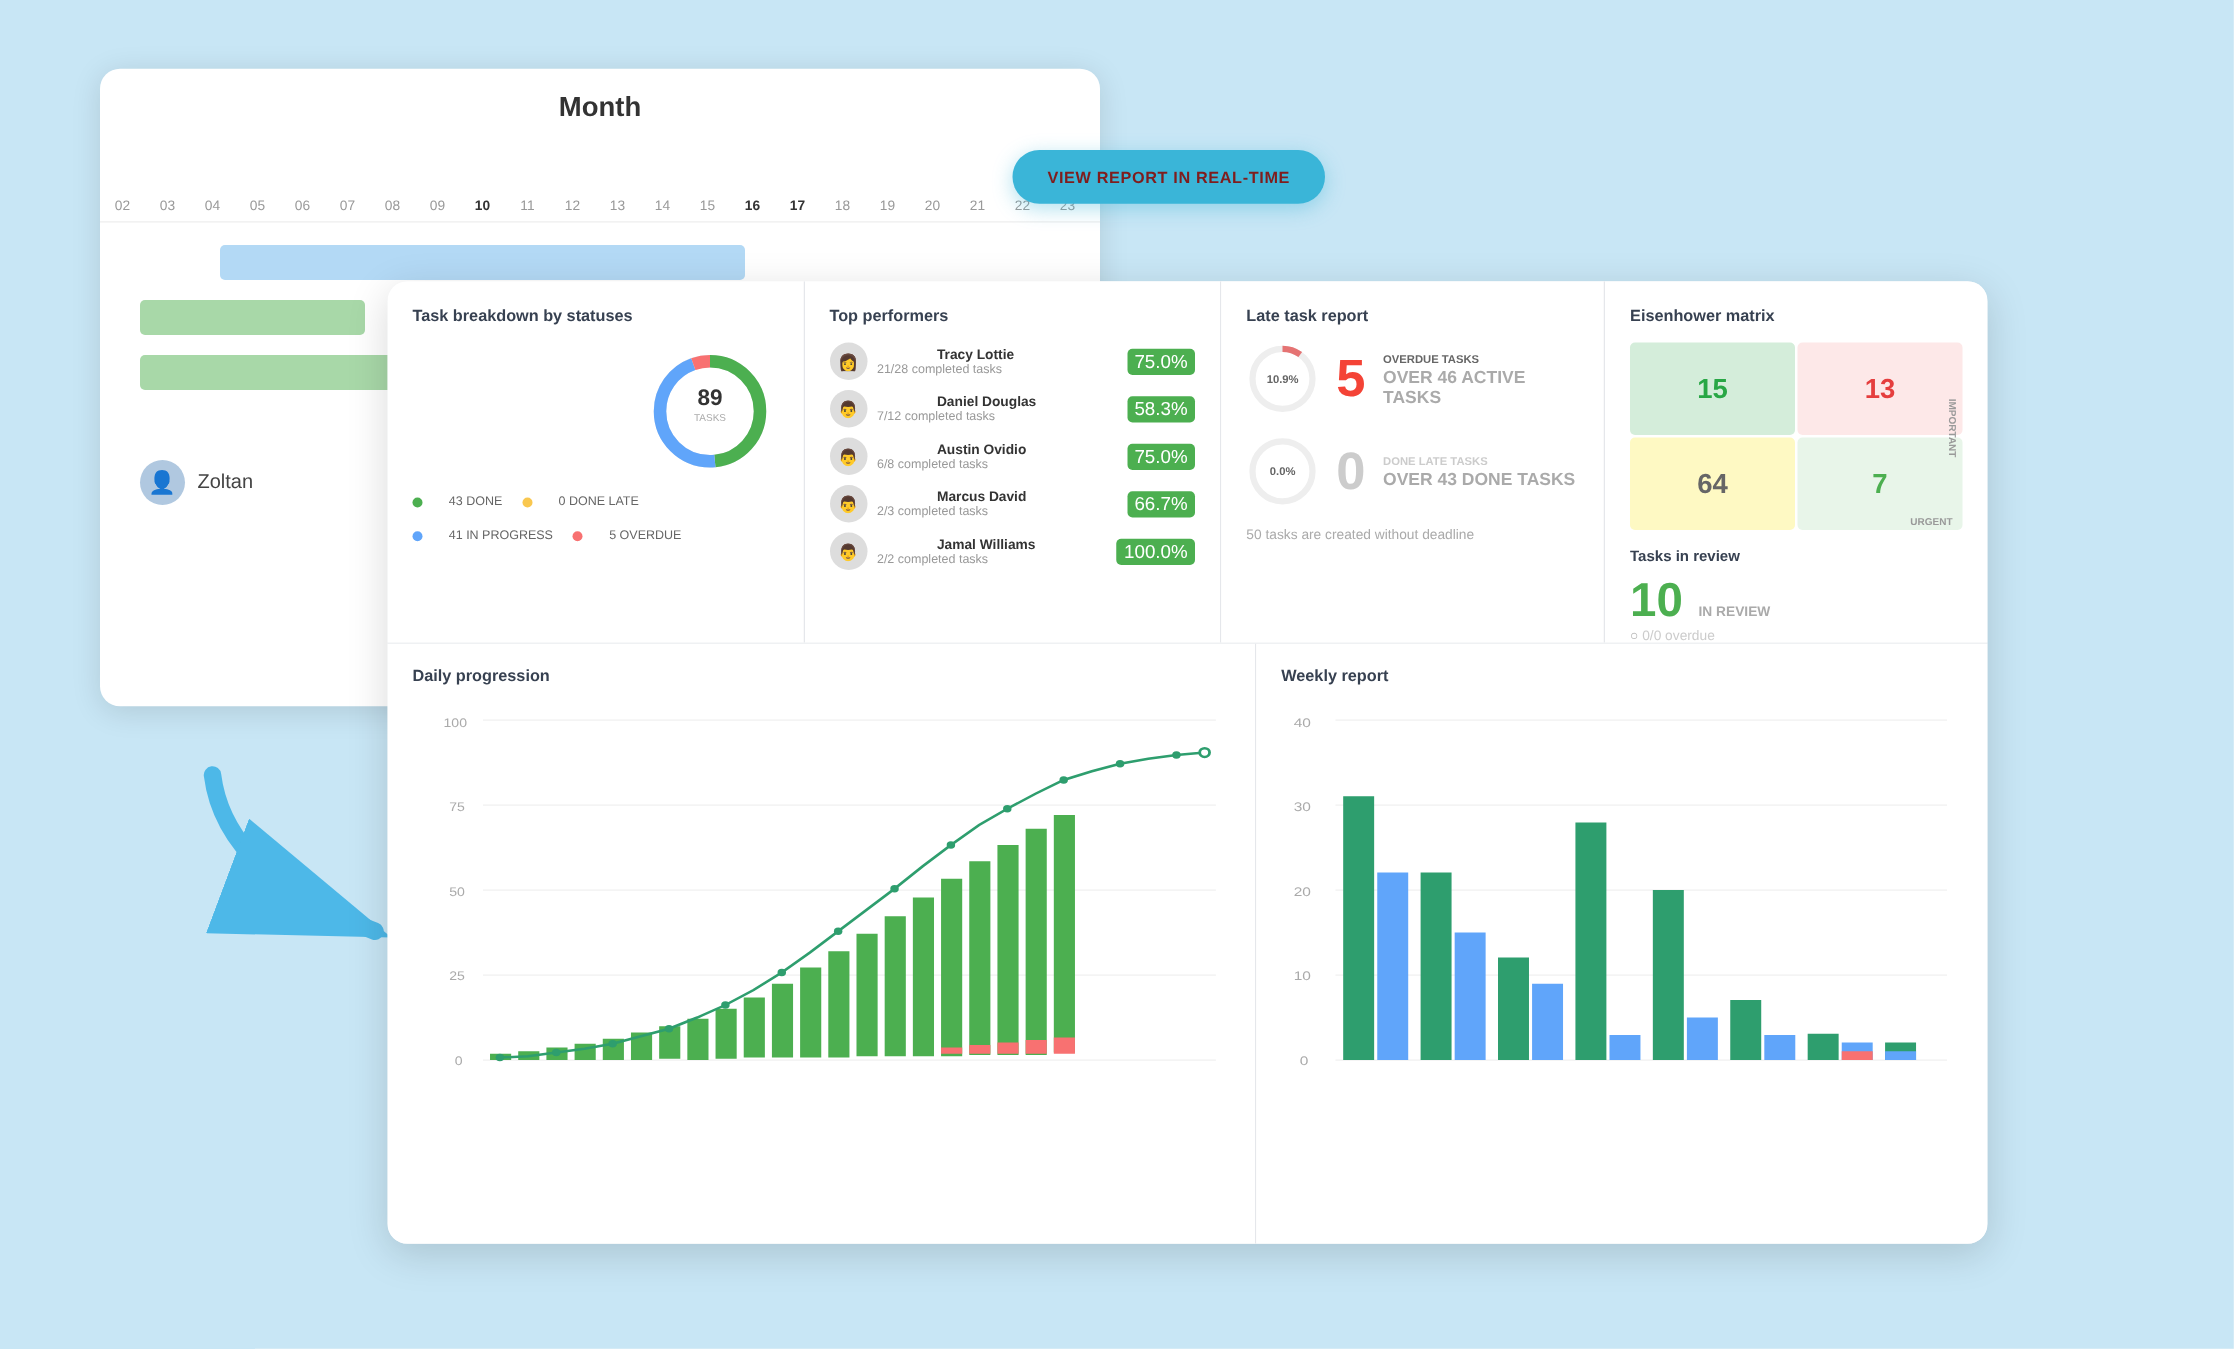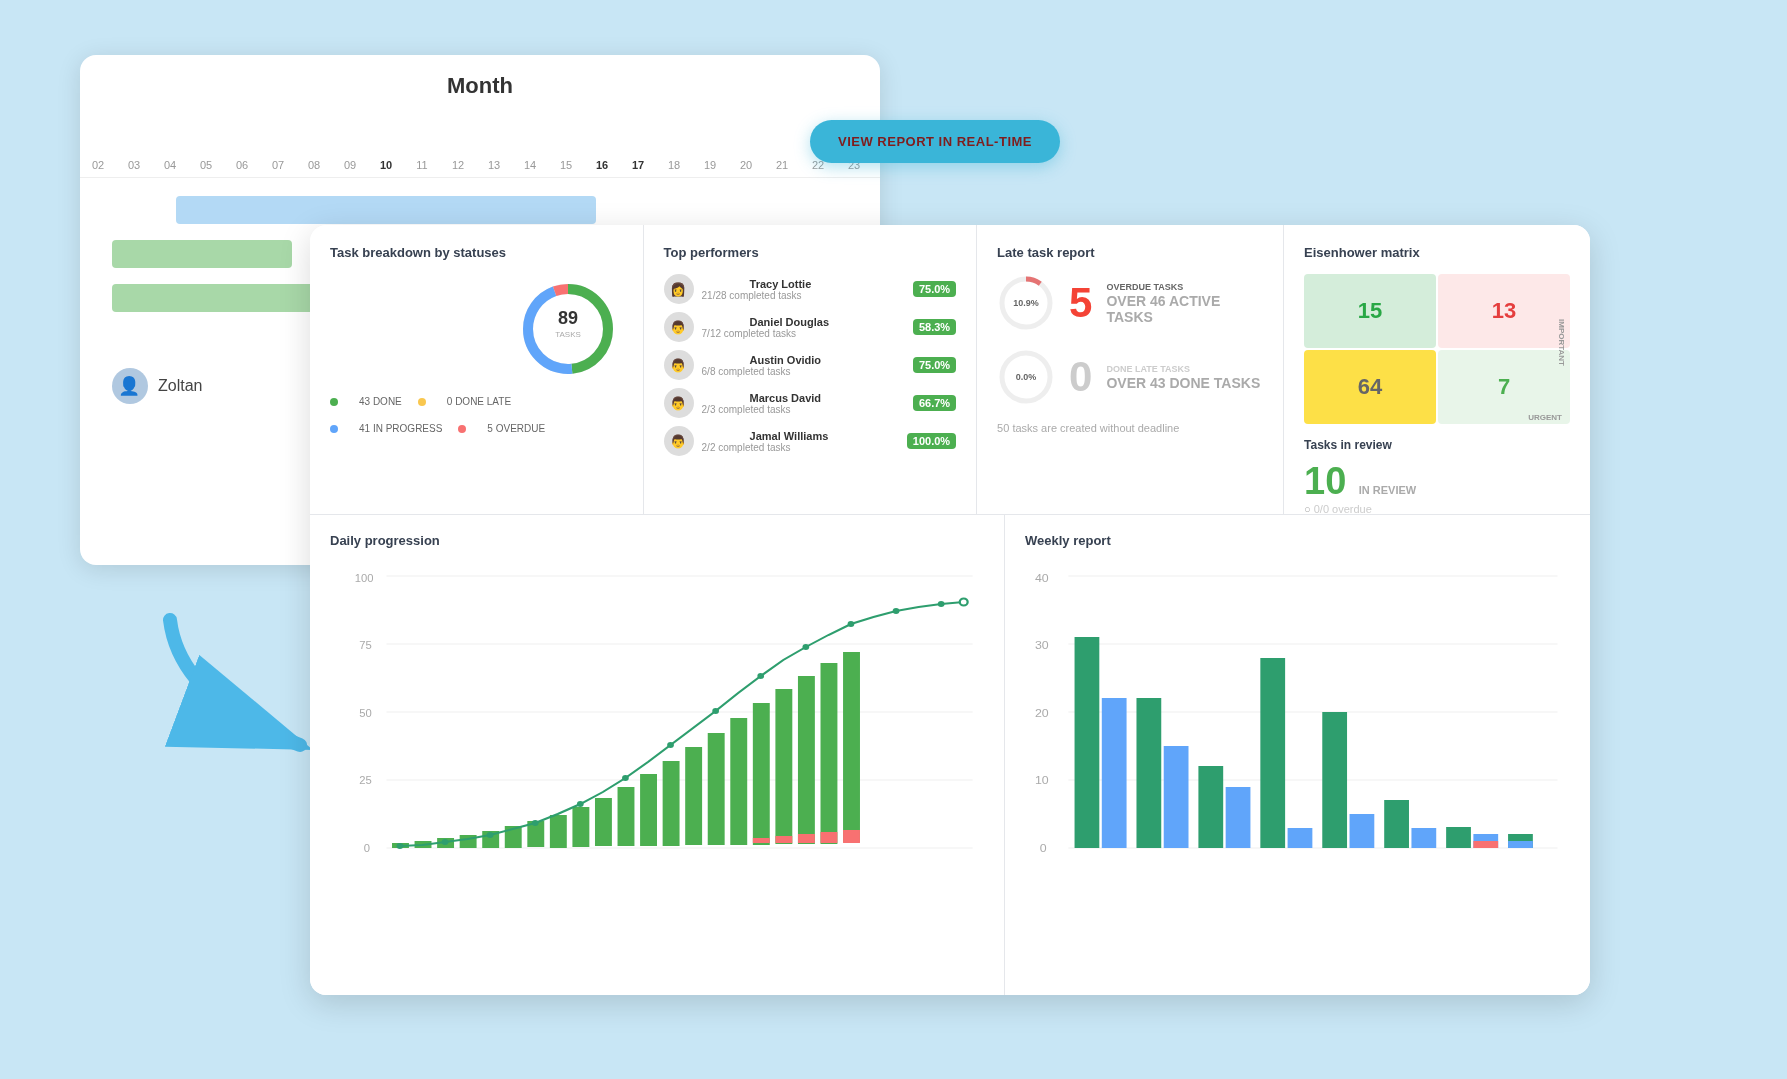--- a/index.html
+++ b/index.html
@@ -219,22 +219,22 @@
       font-size: 11px;
       font-weight: 600;
       color: #333;
       margin-left: 48px;
     }
     .performer-tasks {
       font-size: 10px;
       color: #999;
     }
     .performer-pct {
-      font-size: 11px;
-      font-weight: 700;
+      font-size: 15px;
+      font-weight: 400;
       color: white;
       background: #4caf50;
       padding: 2px 6px;
       border-radius: 4px;
     }
 
     
     .late-task-row {
       display: flex;
       align-items: center;
@@ -302,21 +302,21 @@
     .eisen-cell {
       display: flex;
       align-items: center;
       justify-content: center;
       font-size: 22px;
       font-weight: 700;
       border-radius: 4px;
     }
     .eisen-green { background: #d4edda; color: #28a745; }
     .eisen-red { background: #fde8e8; color: #e53e3e; }
-    .eisen-gray { background: #fde047; color: #666; }
+    .eisen-gray { background: #fef9c3; color: #666; }
     .eisen-light-green { background: #e8f5e9; color: #4caf50; }
     .eisen-axis-label {
       position: absolute;
       font-size: 8px;
       color: #999;
       font-weight: 600;
       text-transform: uppercase;
     }
 
     

